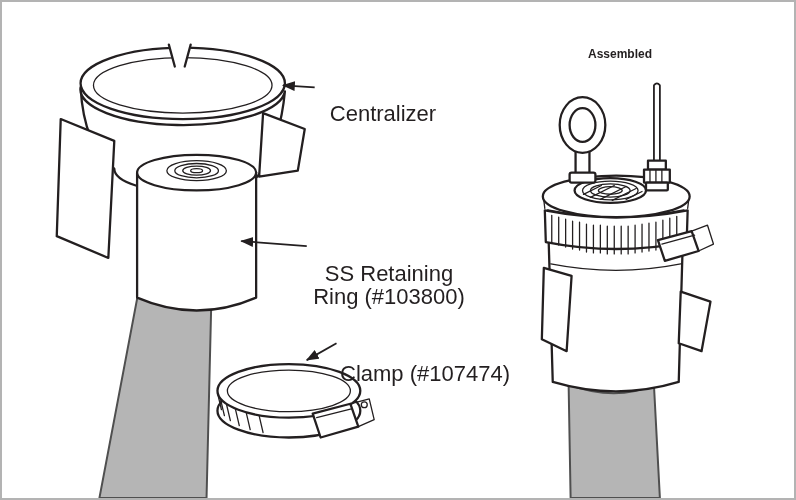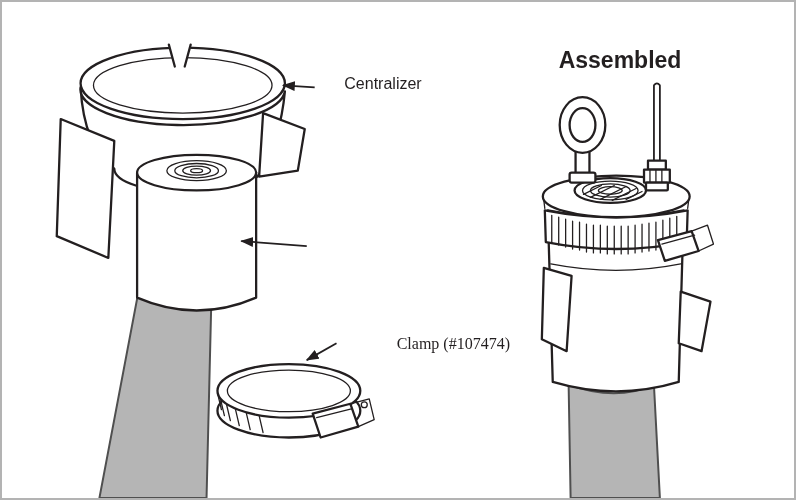--- a/index.html
+++ b/index.html
@@ -18,30 +18,31 @@
   .s  {stroke:var(--line,#231f20);stroke-width:2.3;fill:none;stroke-linecap:round;stroke-linejoin:round;}
   .sw {stroke:var(--line,#231f20);stroke-width:2.3;fill:#ffffff;stroke-linecap:round;stroke-linejoin:round;}
   .thin{stroke-width:1.3;}
   .med {stroke-width:1.8;}
   .pipe{fill:var(--pipe_fill,#b5b5b5);stroke:var(--pipe_stroke,#4f4f4f);stroke-width:2;}
   .arrow-line{stroke:var(--line,#231f20);stroke-width:1.8;fill:none;}
   .ah-fill{fill:var(--line,#231f20);}
   
   .callout{
     position:absolute;
-    font-size:16px;
+    font-size:22px;
     line-height:23px;
     text-align:center;
     white-space:nowrap;
+    margin-top:30px;
   }
-  .callout.left-align{text-align:right;font-family:Liberation Serif, serif;}
+  .callout.left-align{text-align:right;}
   .callout span{display:block;}
   .assembled-title{
     position:absolute;
-    font-size:23px;
+    font-size:12px;
     font-weight:bold;
     text-align:center;
     white-space:nowrap;
   }
 </style>
 </head>
 <body>
 
 <div class="stage">
 
@@ -153,20 +154,24 @@
       <path class="arrow-line" d="M314,86 L282,84" marker-end="url(#ah)"></path>
       <path class="arrow-line" d="M306,246 L240,241" marker-end="url(#ah)"></path>
       <path class="arrow-line" d="M336,344 L306,361" marker-end="url(#ah)"></path>
     </g>
   </svg>
 
   <div class="callout" style="left:318px;top:70px;width:126px;">
     <span>Centralizer</span>
   </div>
 
+  <div class="callout" style="left:308px;top:230px;width:158px;">
+    <span>SS Retaining</span>
+    <span>Ring (#103800)</span>
+  </div>
 
   <div class="callout left-align" style="left:338px;top:330px;width:170px;">
     <span>Clamp (#107474)</span>
   </div>
 
   <div class="assembled-title" style="left:552px;top:45px;width:132px;">Assembled</div>
 
 </div>
 
 </body></html>

